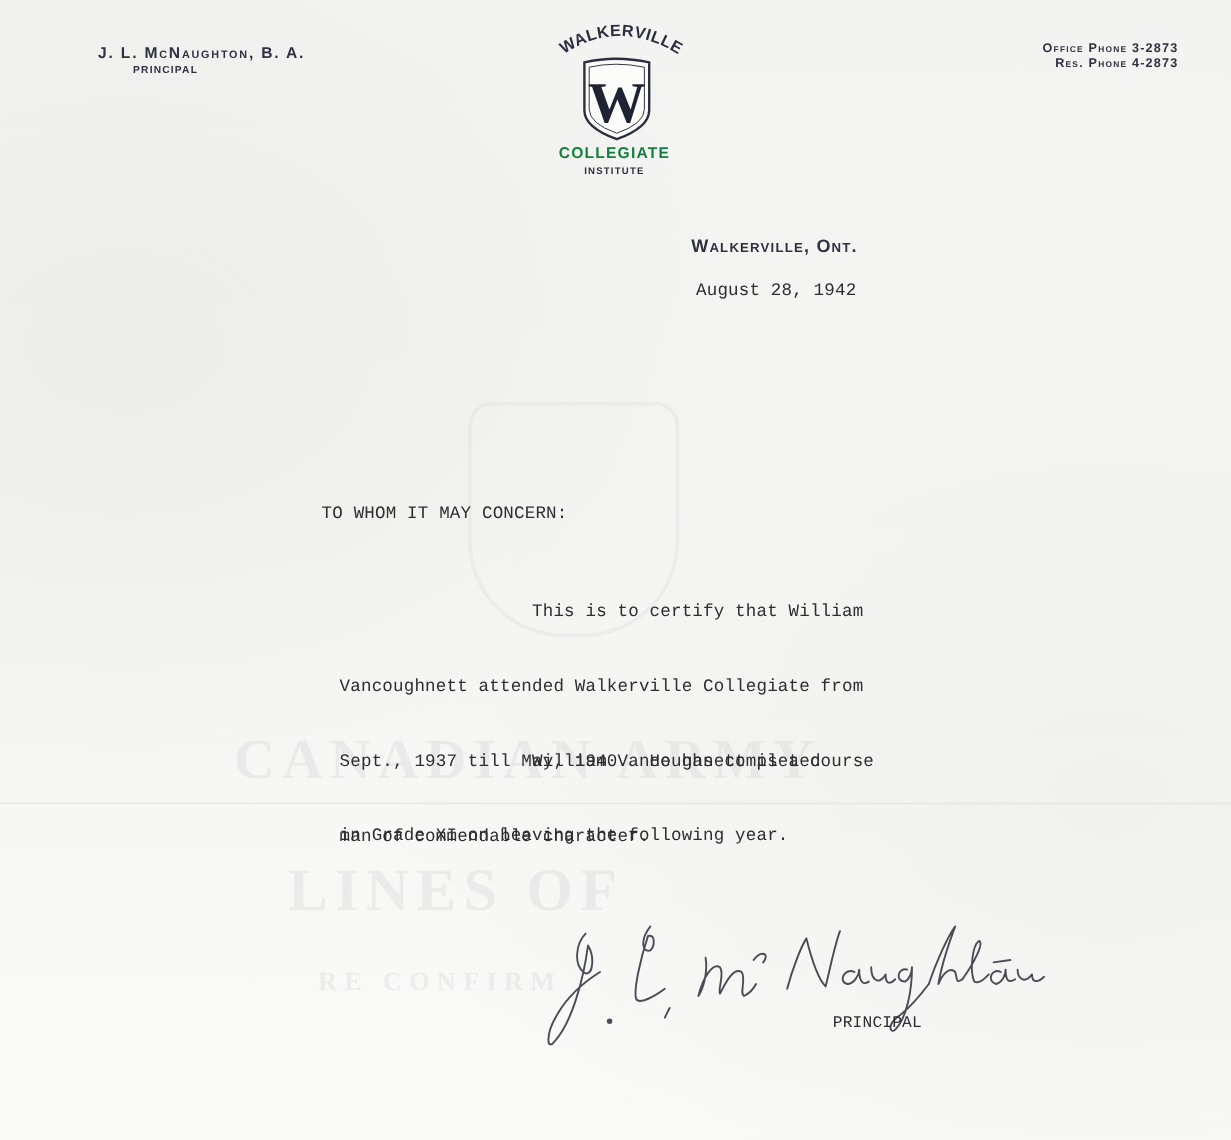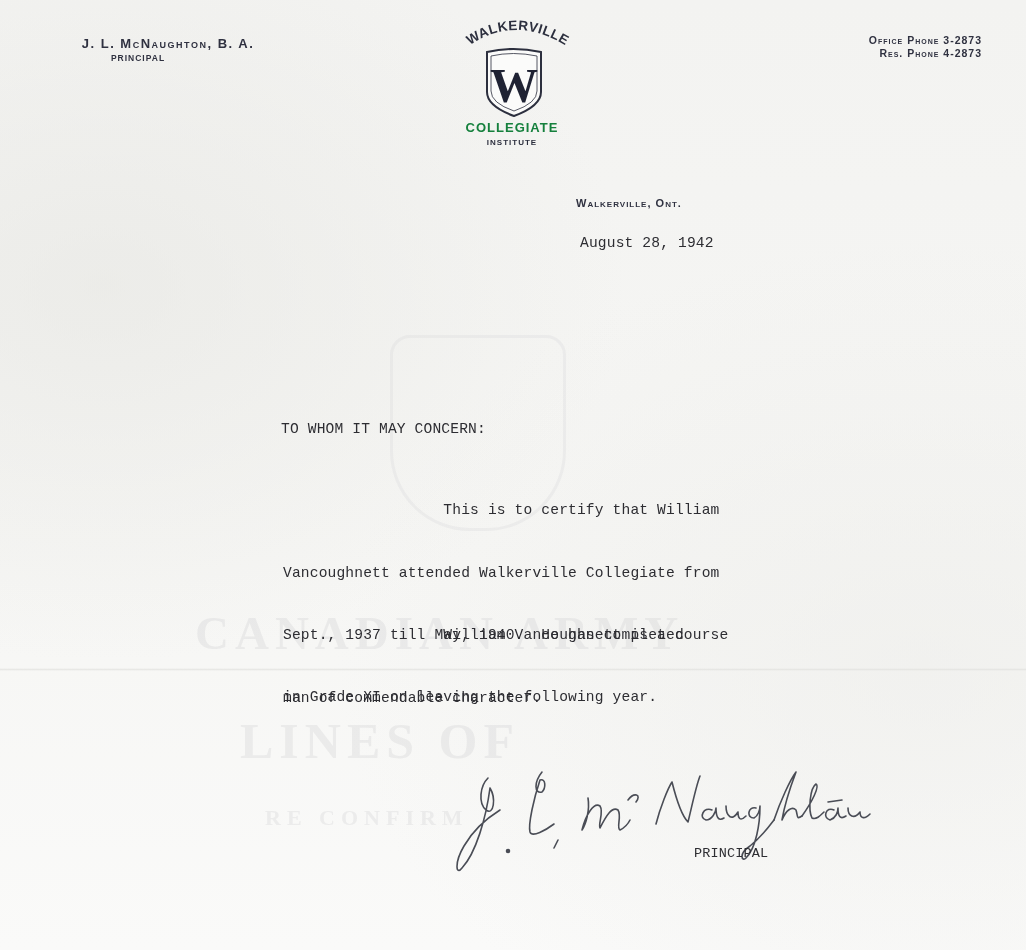--- a/index.html
+++ b/index.html
@@ -130,21 +130,21 @@
       color: #2c2f3e;
       margin-left: -3px;
     }
 
     .location {
       position: absolute;
       left: 576px;
       top: 197px;
       font-family: "Liberation Sans", "DejaVu Sans", sans-serif;
       font-weight: bold;
-      font-size: 11px;
+      font-size: 15px;
       letter-spacing: 1px;
       font-variant: small-caps;
       color: #2f3140;
     }
     .date {
       position: absolute;
       left: 580px;
       top: 235px;
       font-size: 15px;
       color: #2d2d32;
@@ -152,21 +152,21 @@
 
     .typed {
       font-family: "Liberation Mono", "DejaVu Sans Mono", monospace;
       font-size: 14.6px;
       color: #2d2d32;
       white-space: pre;
       letter-spacing: 0.15px;
     }
     .salutation {
       position: absolute;
-      left: 281px;
+      left: 268px;
       top: 421px;
     }
     .body-block {
       position: absolute;
       left: 283px;
       top: 459px;
       line-height: 20.7px;
     }
     .para2 {
       position: absolute;

